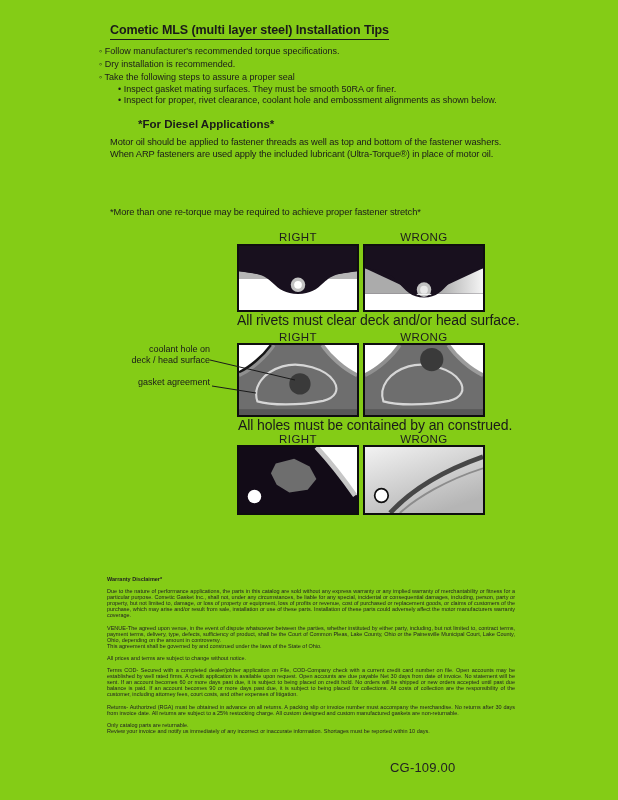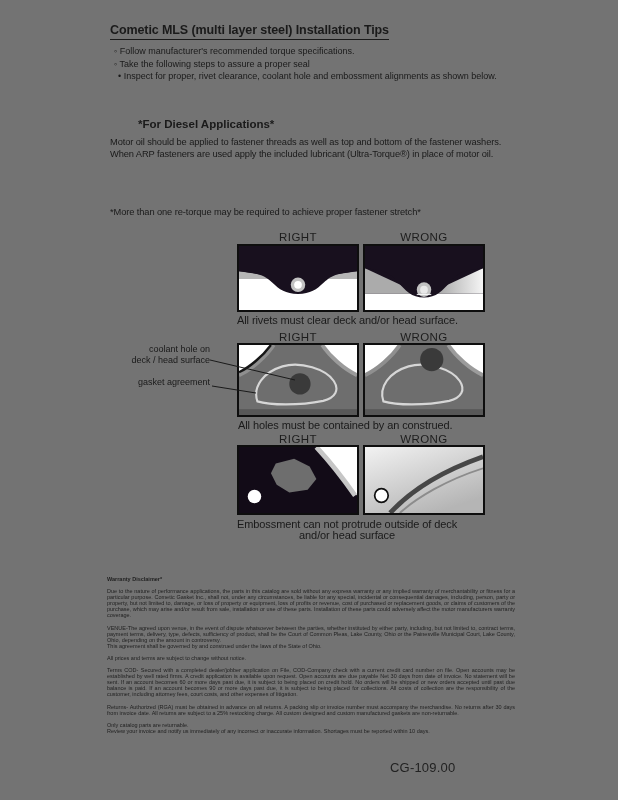--- a/index.html
+++ b/index.html
@@ -1,50 +1,50 @@
 <!DOCTYPE html>
 <html><head>
 <meta charset="utf-8">
 <style>
   * { margin:0; padding:0; box-sizing:border-box; }
   html,body { background:#ffffff; }
   .page {
-    position:relative; width:618px; height:800px; background:#737373;
+    position:relative; width:618px; height:800px; background:#84cc16;
     font-family:"Liberation Sans", sans-serif; color:#1a1a1a; overflow:hidden;
   }
   .abs { position:absolute; }
 
   .title {
     left:110px; top:23px; font-size:12.5px; font-weight:bold; letter-spacing:-0.1px;
     display:inline-block; border-bottom:1.5px solid #1a1a1a; padding-bottom:2px;
   }
 
   .bullets { left:99px; top:45px; font-size:9px; }
-  .bullet { line-height:13px; white-space:nowrap;margin-left:15px; }
+  .bullet { line-height:13px; white-space:nowrap; }
   .bullet::before { content:"◦ "; }
   .sub { margin-left:19px; line-height:10.5px; white-space:nowrap; }
   .sub::before { content:"• "; }
 
   .dheading { left:110px; top:118px; font-size:11.5px; font-weight:bold;margin-left:28px; }
   .para { left:110px; width:478px; font-size:9.3px; line-height:12.4px;
           letter-spacing:-0.1px; white-space:pre-line; }
   .p1 { top:136px; } .p2 { top:168px; } .pnote { top:206px; }
 
   .dlabel { width:122px; text-align:center; font-size:11.5px; letter-spacing:0.4px; color:#1d1d1d; }
   .lab-l { left:237px; } .lab-r { left:363px; }
   .r1 { top:231px; } .r2 { top:331px; } .r3 { top:433px; }
 
   .panel { width:122px; border:2px solid #0e0e0e; background:#fff; overflow:hidden; }
   .panel svg { display:block; width:100%; height:100%; }
   .pan-l { left:237px; } .pan-r { left:363px; }
   .row1 { top:244px; height:68px; }
   .row2 { top:343px; height:74px; }
   .row3 { top:445px; height:70px; }
 
-  .caption { font-size:11px; letter-spacing:-0.1px; white-space:pre-line; line-height:11px;text-align:center; }
+  .caption { font-size:14px; letter-spacing:-0.1px; white-space:pre-line; line-height:11px; }
   .cap1 { left:237px; top:315px; }
   .cap2 { left:238px; top:420px; }
   .cap3 { left:237px; top:519px; }
 
   .callout { left:106px; width:104px; text-align:right; font-size:9px;
              line-height:10.5px; white-space:pre-line; }
   .co1 { top:344px; } .co2 { top:377px; }
   .leaders { left:106px; top:335px; width:200px; height:72px; pointer-events:none; }
 
   .disc { left:107px; top:576px; width:408px; font-size:5.5px; line-height:6.1px; color:#222; }
@@ -55,21 +55,23 @@
 </style>
 </head>
 <body>
 
 <div class="page">
 
   <div class="abs title">Cometic MLS (multi layer steel) Installation Tips</div>
 
   <div class="abs bullets">
     <div class="bullet">Follow manufacturer's recommended torque specifications.</div>
+    <div class="bullet">Dry installation is recommended.</div>
     <div class="bullet">Take the following steps to assure a proper seal</div>
+    <div class="sub">Inspect gasket mating surfaces.  They must be smooth 50RA or finer.</div>
     <div class="sub">Inspect for proper, rivet clearance, coolant hole and embossment alignments as shown below.</div>
   </div>
 
   <div class="abs dheading">*For Diesel Applications*</div>
   <div class="abs para p1">Motor oil should be applied to fastener threads as well as top and bottom of the fastener washers.
 When ARP fasteners are used apply the included lubricant (Ultra-Torque®) in place of motor oil.</div>
   <div class="abs para pnote">*More than one re-torque may be required to achieve proper fastener stretch*</div>
 
   <div class="abs dlabel lab-l r1">RIGHT</div>
   <div class="abs dlabel lab-r r1">WRONG</div>
@@ -169,22 +171,20 @@
             <stop offset="1" stop-color="#b5b5b5"></stop>
         </linearGradient>
       </defs>
       <rect width="122" height="68" fill="url(#g3)"></rect>
       <path d="M122,10 C82,24 48,44 26,68" stroke="#474747" stroke-width="5" fill="none"></path>
       <path d="M122,22 C84,34 54,52 36,68" stroke="#8c8c8c" stroke-width="2" fill="none"></path>
       <circle cx="17" cy="50" r="7" fill="#ffffff" stroke="#111111" stroke-width="1.8"></circle>
     </svg>
   </div>
 
-  <div class="abs caption cap3">Embossment can not protrude outside of deck
-and/or head surface</div>
 
   <div class="abs disc">
     <div class="dh">Warranty Disclaimer*</div>
     <p>Due to the nature of performance applications, the parts in this catalog are sold without any express warranty or any implied warranty of merchantability or fitness for a particular purpose.  Cometic Gasket Inc., shall not, under any circumstances, be liable for any special, incidental or consequential damages, including, person, party or property, but not limited to, damage, or loss of property or equipment, loss of profits or revenue, cost of purchased or replacement goods, or claims of customers of the purchase, which may arise and/or result from sale, installation or use of these parts.  Installation of these parts could adversely affect the motor manufacturers warranty coverage.</p>
     <p>VENUE-The agreed upon venue, in the event of dispute whatsoever between the parties, whether instituted by either party, including, but not limited to, contract terms, payment terms, delivery, type, defects, sufficiency of product, shall be the Court of Common Pleas, Lake County, Ohio or the Painesville Municipal Court, Lake County, Ohio, depending on the amount in controversy.
 This agreement shall be governed by and construed under the laws of the State of Ohio.</p>
     <p>All prices and terms are subject to change without notice.</p>
     <p>Terms COD- Secured with a completed dealer/jobber application on File, COD-Company check with a current credit card number on file.  Open accounts may be established by well rated firms.  A credit application is available upon request.  Open accounts are due payable Net 30 days from date of invoice.  No statement will be sent.  If an account becomes 60 or more days past due, it is subject to being placed on credit hold.  No orders will be shipped or new orders accepted until past due balance is paid.  If an account becomes 90 or more days past due, it is subject to being placed for collections.  All costs of collection are the responsibility of the customer, including attorney fees, court costs, and other expenses of litigation.</p>
     <p>Returns- Authorized (RGA) must be obtained in advance on all returns.  A packing slip or invoice number must accompany the merchandise.  No returns after 30 days from invoice date.  All returns are subject to a 25% restocking charge.  All custom designed and custom manufactured gaskets are non-returnable.</p>
     <p>Only catalog parts are returnable.

